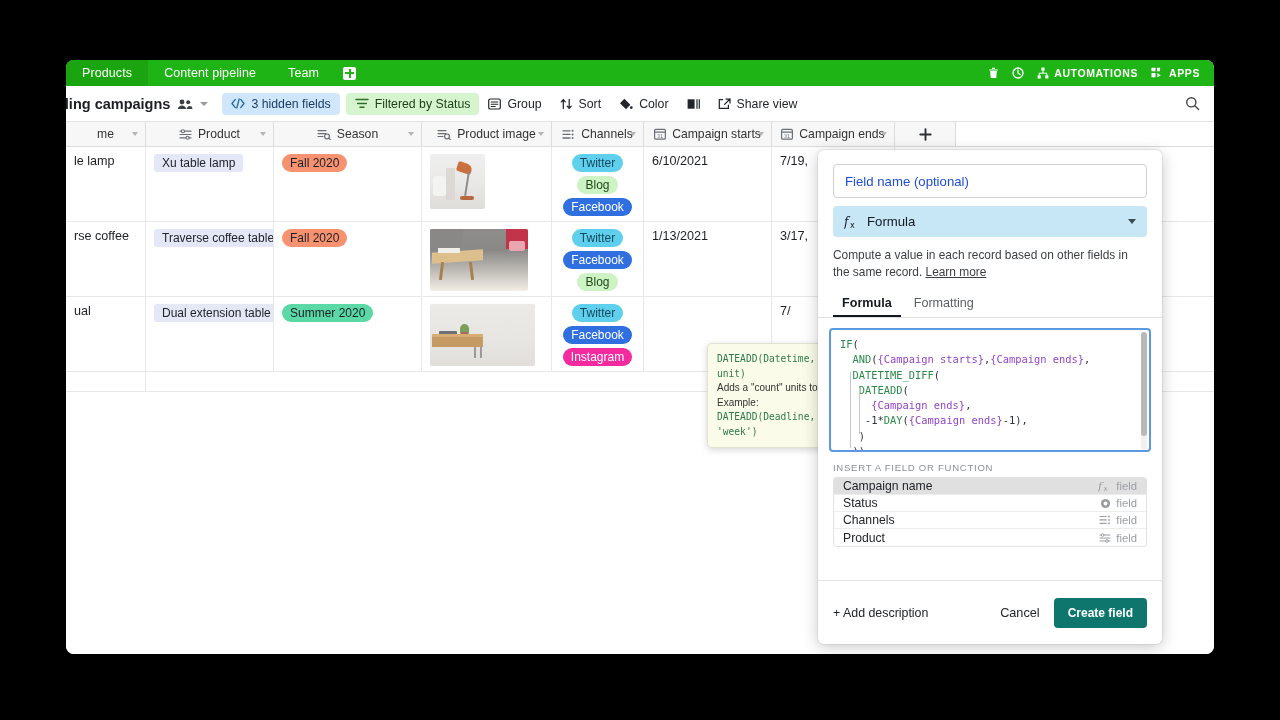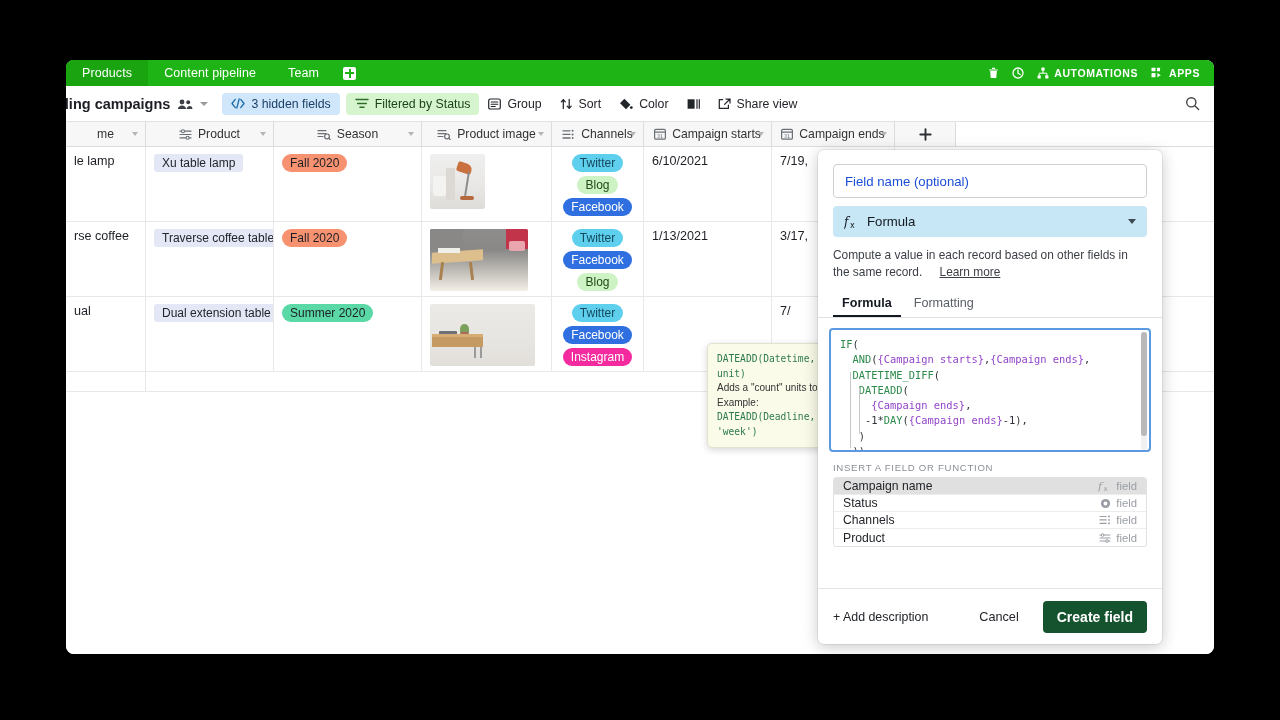--- a/index.html
+++ b/index.html
@@ -140,21 +140,21 @@
     font-size:13.2px;color:#141820;position:relative;
   }
   #type-select .dd{
     position:absolute;right:11px;width:0;height:0;
     border-left:4.5px solid transparent;border-right:4.5px solid transparent;
     border-top:5px solid #3e4a52;
   }
   #type-desc{
     margin-top:10px;font-size:11.9px;line-height:16.5px;color:#3b3f45;
   }
-  #type-desc u{ text-decoration:underline;margin-left:14px; }
+  #type-desc u{ text-decoration:underline; }
   #tabs{
     margin-top:11px;display:flex;gap:4px;border-bottom:1px solid #e0e0e0;
     margin-left:-15px;margin-right:-15px;padding-left:15px;
   }
   .ptab{
     padding:5px 9px 7px 9px;font-size:12.6px;color:#5a5f66;
   }
   .ptab.active{ color:#141820;font-weight:bold;
     box-shadow:inset 0 -2px 0 0 #141820;}
   #editor{
@@ -191,27 +191,27 @@
   .fl-row{
     height:17px;display:flex;align-items:center;padding:0 9px;
     font-size:12.2px;color:#22252a;border-bottom:1px solid #ededed;
   }
   .fl-row.sel{ background:#e0e0e0; }
   .fl-row .right{
     margin-left:auto;display:flex;align-items:center;gap:5px;
     font-size:11.3px;color:#9a9ea4;
   }
   #panel-footer{
-    margin-top:auto;border-top:1px solid #e4e4e4;height:56px;
-    display:flex;align-items:center;padding:0 15px;gap:14px;
+    margin-top:auto;border-top:1px solid #e4e4e4;height:64px;
+    display:flex;align-items:center;padding:0 15px;gap:4px;
   }
   #add-desc{ font-size:12.4px;color:#22252a; }
   #cancel-btn{ margin-left:auto;font-size:12.7px;color:#22252a;padding:6px 10px;}
   #create-btn{
-    background:#14532d;color:#fff;font-size:14px;font-weight:bold;
+    background:#0f766e;color:#fff;font-size:12px;font-weight:bold;
     border-radius:4px;padding:8px 14px;
   }
 
   
   .img-lamp{ background:linear-gradient(180deg,#efefef 0%,#e9e8e6 55%,#dedcd8 100%); position:relative;}
   .img-lamp .lshade{position:absolute;left:27px;top:9px;width:15px;height:10px;
     background:#c9713f;border-radius:2px 6px 2px 2px;transform:rotate(18deg);}
   .img-lamp .lstem{position:absolute;left:36px;top:18px;width:2px;height:24px;background:#8d8d8d;transform:rotate(9deg);}
   .img-lamp .lbase{position:absolute;left:30px;top:42px;width:14px;height:4px;background:#b5693d;border-radius:2px;}
   .img-lamp .lpillow{position:absolute;left:3px;top:22px;width:13px;height:20px;background:#f3f3f1;border-radius:3px;}

